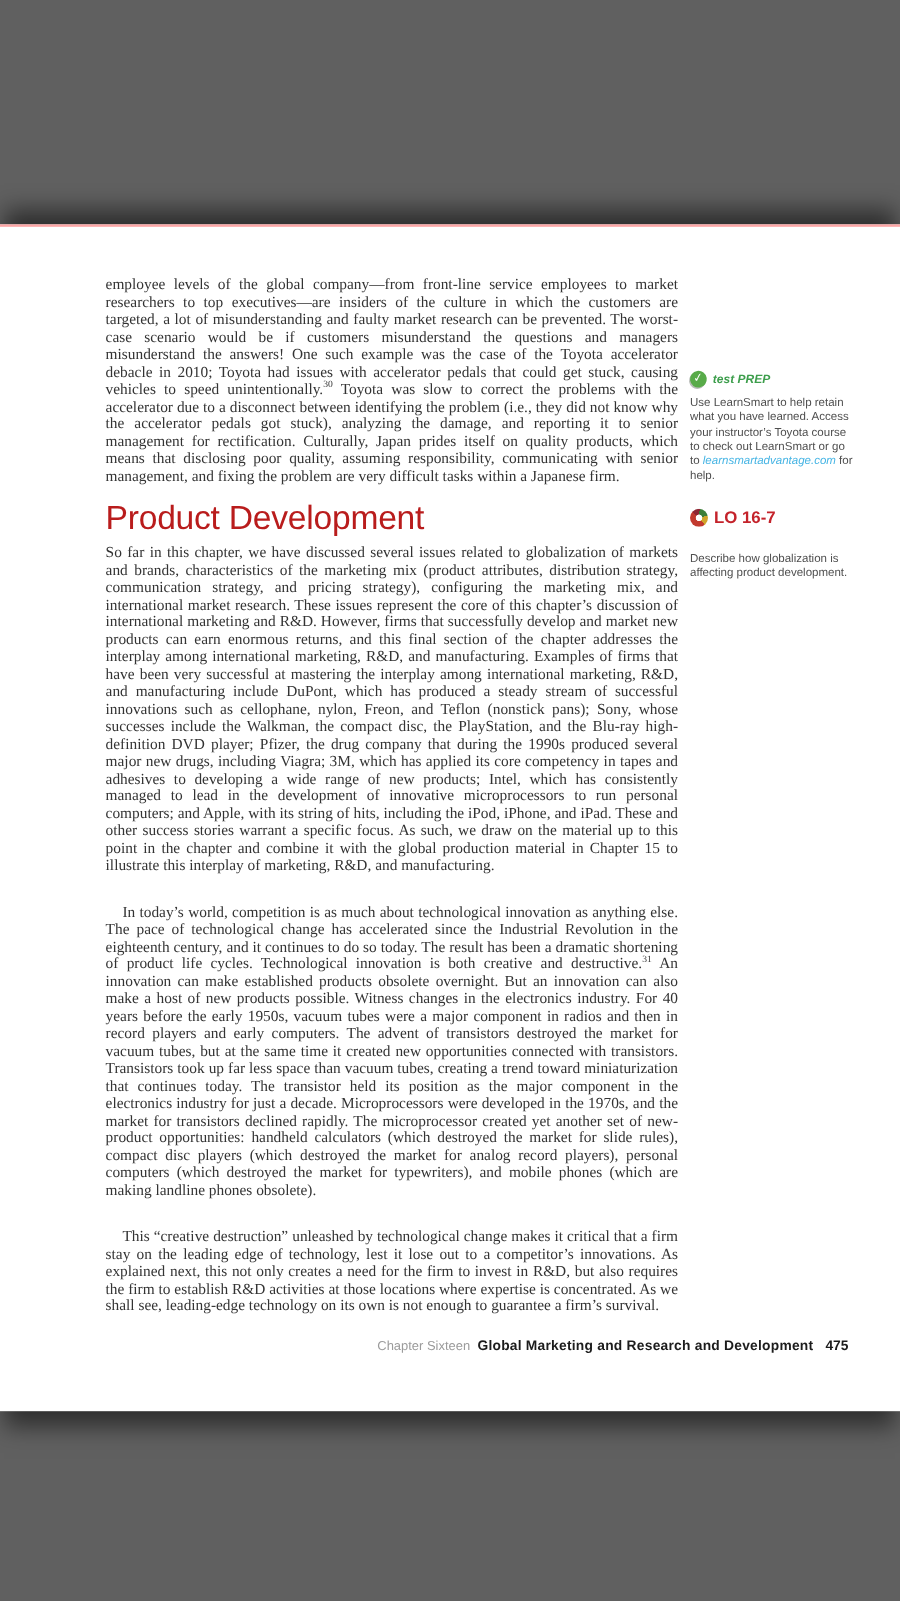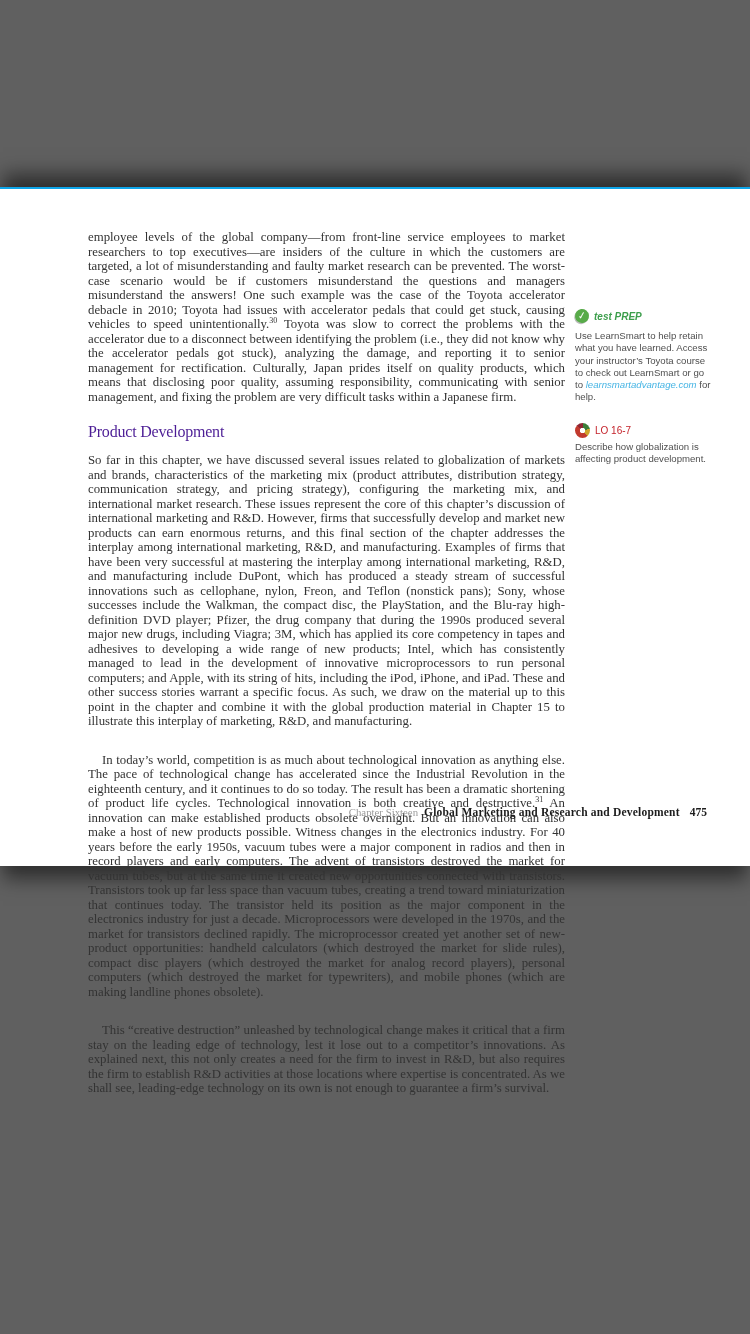--- a/index.html
+++ b/index.html
@@ -1,45 +1,45 @@
 <!DOCTYPE html>
 <html><head>
 <meta charset="utf-8">
 <style>
   html,body{margin:0;padding:0;background:#606060;}
   .screen{position:relative;width:750px;height:1334px;background:#606060;overflow:hidden;font-family:"Liberation Serif",serif;}
-  .page{position:absolute;left:0;top:187px;width:750px;height:679px;background:#ffffff;
-        border-top:2px solid #0ea5e9;box-sizing:border-box;
+  .page{position:absolute;left:0;top:187px;width:750px;height:989px;background:#ffffff;
+        border-top:2px solid #fca5a5;box-sizing:border-box;
         box-shadow:0 -16px 18px -3px rgba(0,0,0,0.5), 0 16px 18px -3px rgba(0,0,0,0.5);}
   .body-col{position:absolute;left:88px;top:41px;width:477px;color:#333333;
             font-size:12.8px;line-height:14.5px;text-align:justify;}
   .para{margin:0;}
   .para.indent{text-indent:14px;margin-top:24px;}
   sup.fnref{font-size:8px;line-height:0;vertical-align:super;}
-  .heading{margin:15px 0 8px 0;font-family:Liberation Serif, serif;font-weight:400;
-           font-size:16px;line-height:26px;color:#4c1d95;letter-spacing:-0.2px;}
+  .heading{margin:15px 0 8px 0;font-family:Liberation Sans, sans-serif;font-weight:400;
+           font-size:28px;line-height:26px;color:#b91c1c;letter-spacing:-0.2px;}
   .note{position:absolute;left:575px;width:136px;font-family:"Liberation Sans",sans-serif;}
   .note-head{display:flex;align-items:center;gap:5px;}
   .testprep{top:120px;}
   .check-icon{flex:0 0 auto;width:14px;height:14px;border-radius:50%;background:#58ab49;color:#ffffff;
               font-size:10px;line-height:14px;text-align:center;font-weight:bold;
               transform:rotate(-8deg);font-family:"DejaVu Sans",sans-serif;
               box-shadow:-1px 1px 0 0 #b9bcb9;}
   .tp-title{color:#3d9e4c;font-weight:700;font-style:italic;font-size:10px;}
   .tp-body{margin-top:7px;font-size:9.6px;line-height:12.3px;color:#4f4f4f;}
   .tp-link{color:#45b4e4;text-decoration:none;cursor:pointer;font-style:italic;}
   .lo{top:234px;}
   .lo-icon{flex:0 0 auto;width:15px;height:15px;border-radius:50%;
            background:
              radial-gradient(circle at 50% 50%, #ffffff 0 2.5px, rgba(255,255,255,0) 3px),
              conic-gradient(from 220deg, #c23a2e 0 25%, #8f2633 25% 40%, #3c7e38 40% 60%, #d0a42b 60% 78%, #c23a2e 78% 100%);}
-  .lo-title{color:#c4232b;font-weight:400;font-size:10px;}
-  .lo-desc{margin-top:3px;font-size:9.6px;line-height:12.3px;color:#4f4f4f;}
+  .lo-title{color:#c4232b;font-weight:700;font-size:14px;}
+  .lo-desc{margin-top:21px;font-size:9.6px;line-height:12.3px;color:#4f4f4f;}
   .page-footer{position:absolute;right:43px;bottom:48px;white-space:nowrap;
-               font-family:Liberation Serif, serif;font-size:11.5px;color:#1c1c1c;}
+               font-family:Liberation Sans, sans-serif;font-size:11.5px;color:#1c1c1c;}
   .chap{color:#9b9b9b;font-size:10.8px;margin-right:6px;}
   .booktitle{font-weight:700;letter-spacing:0.2px;}
   .pagenum{font-weight:700;margin-left:10px;}
 </style>
 </head>
 <body>
 
 <div class="screen">
   <div class="page">
 

